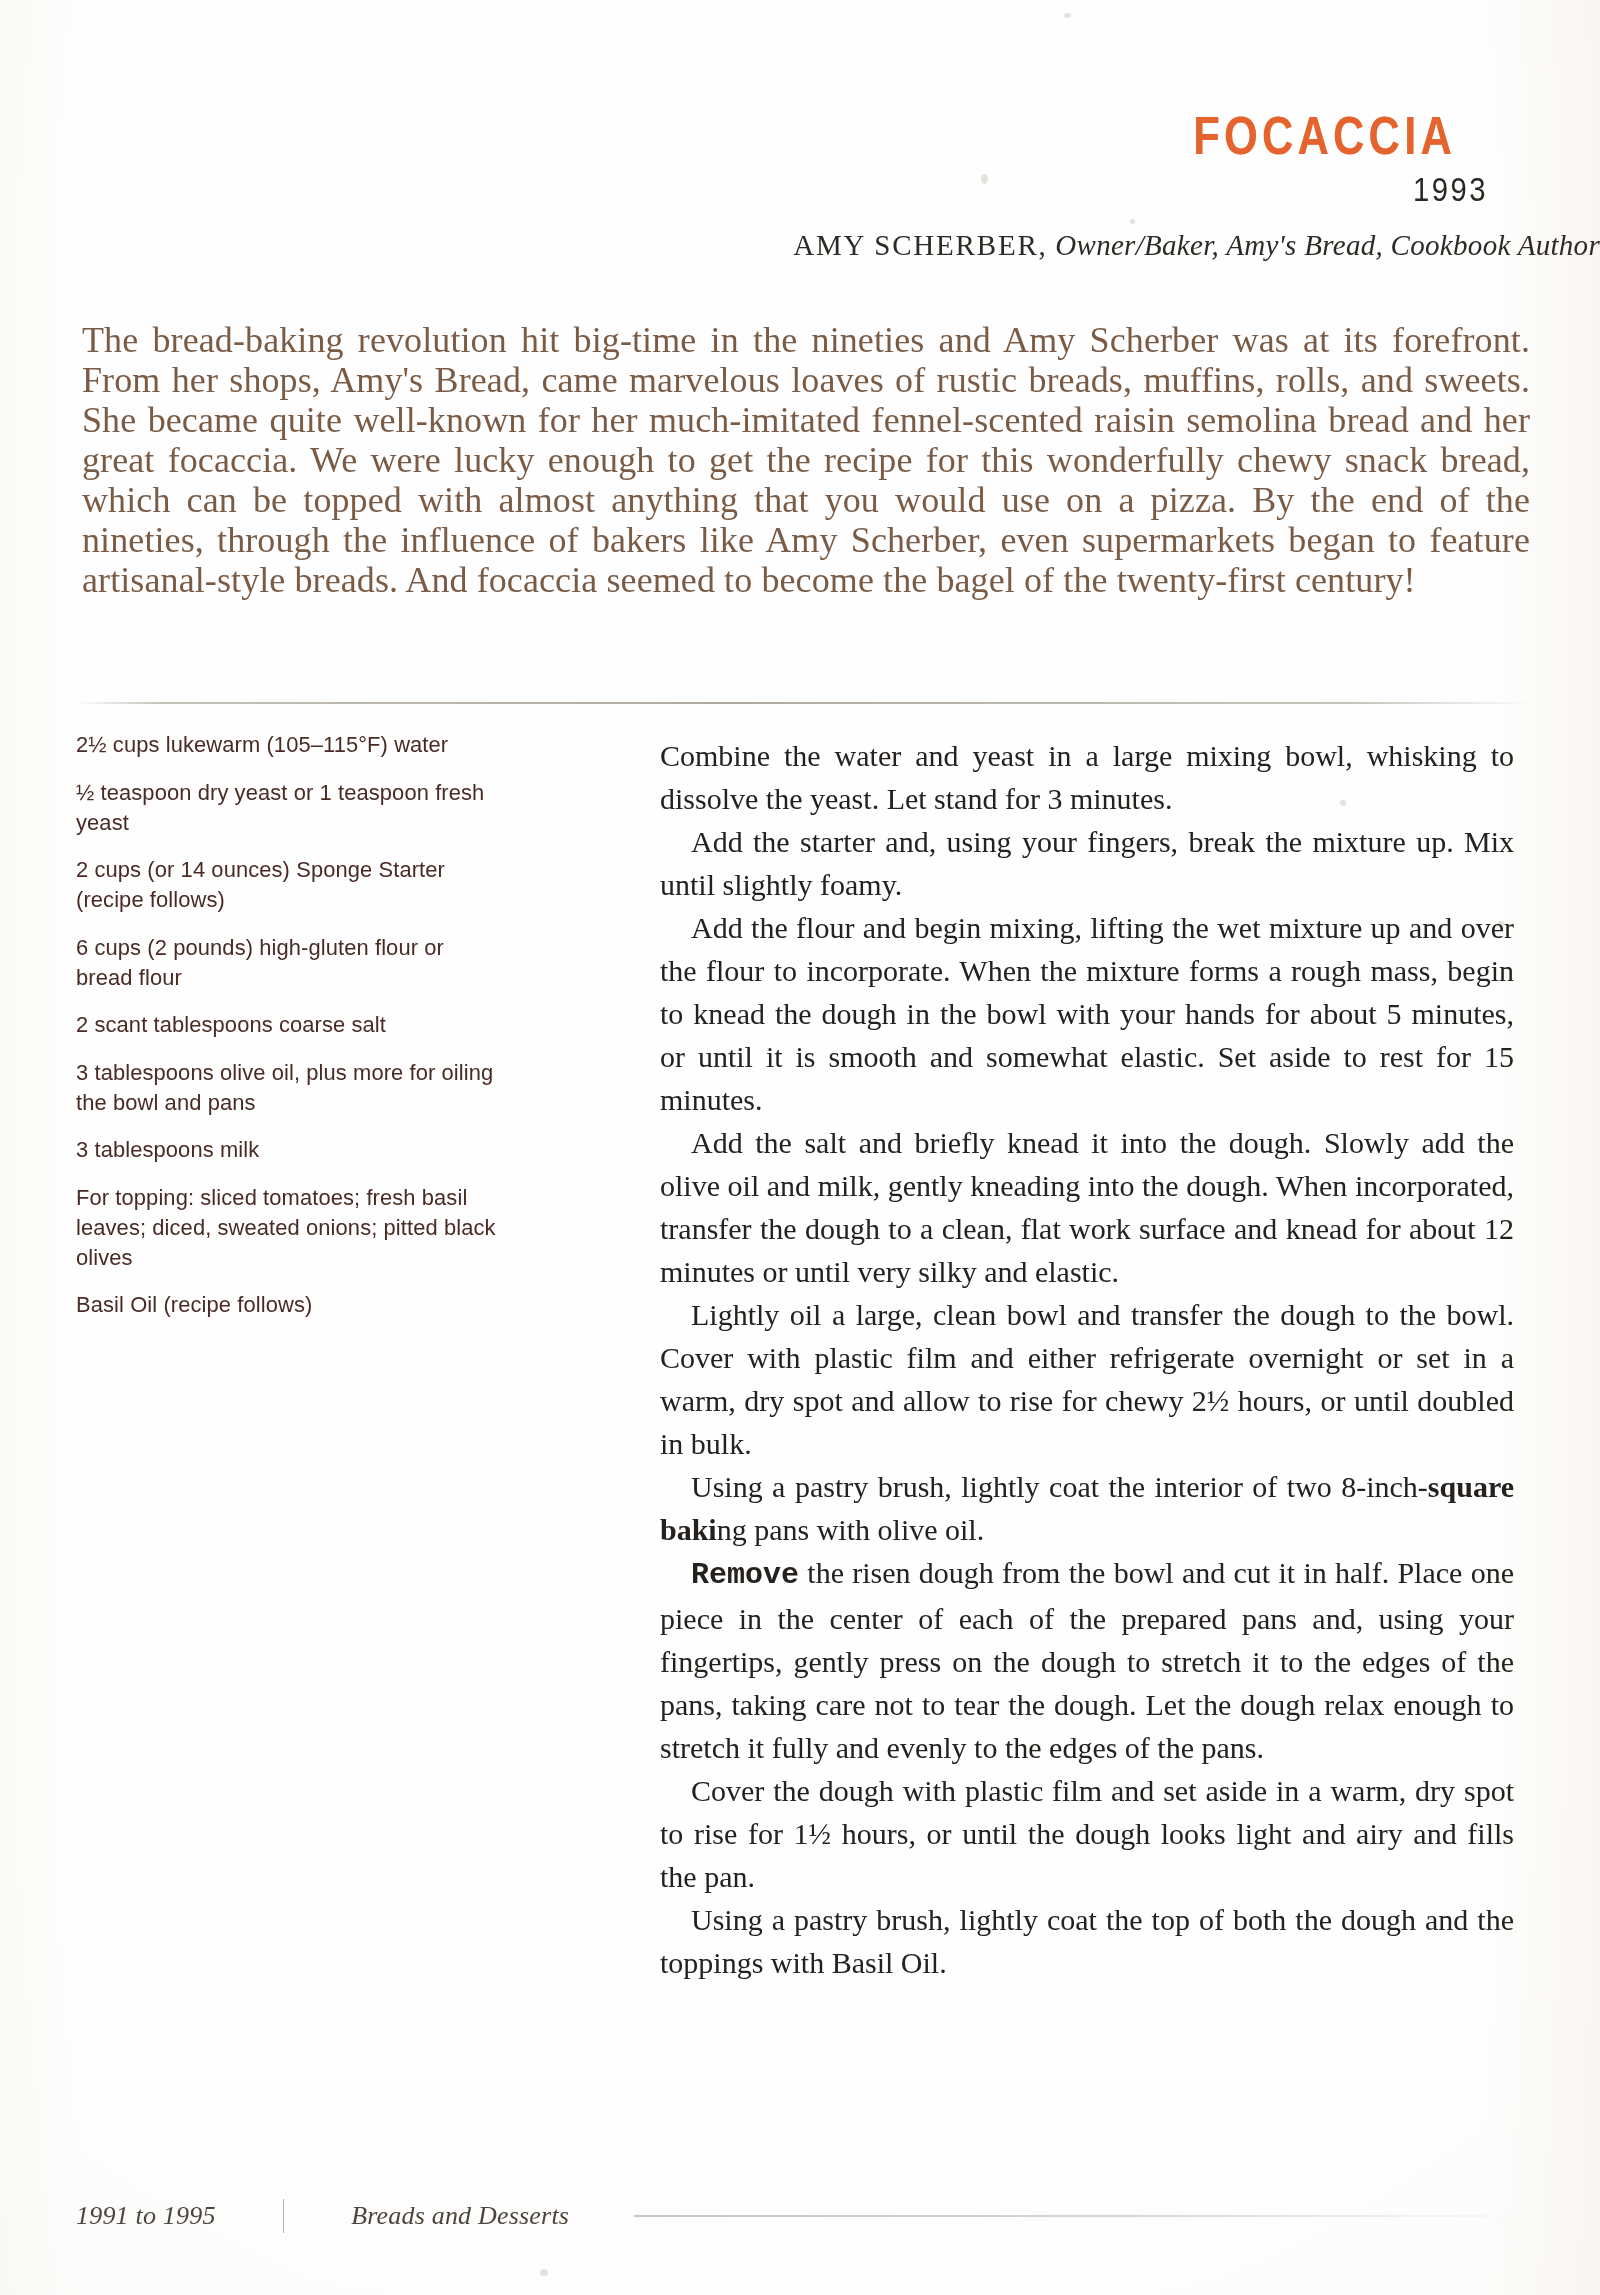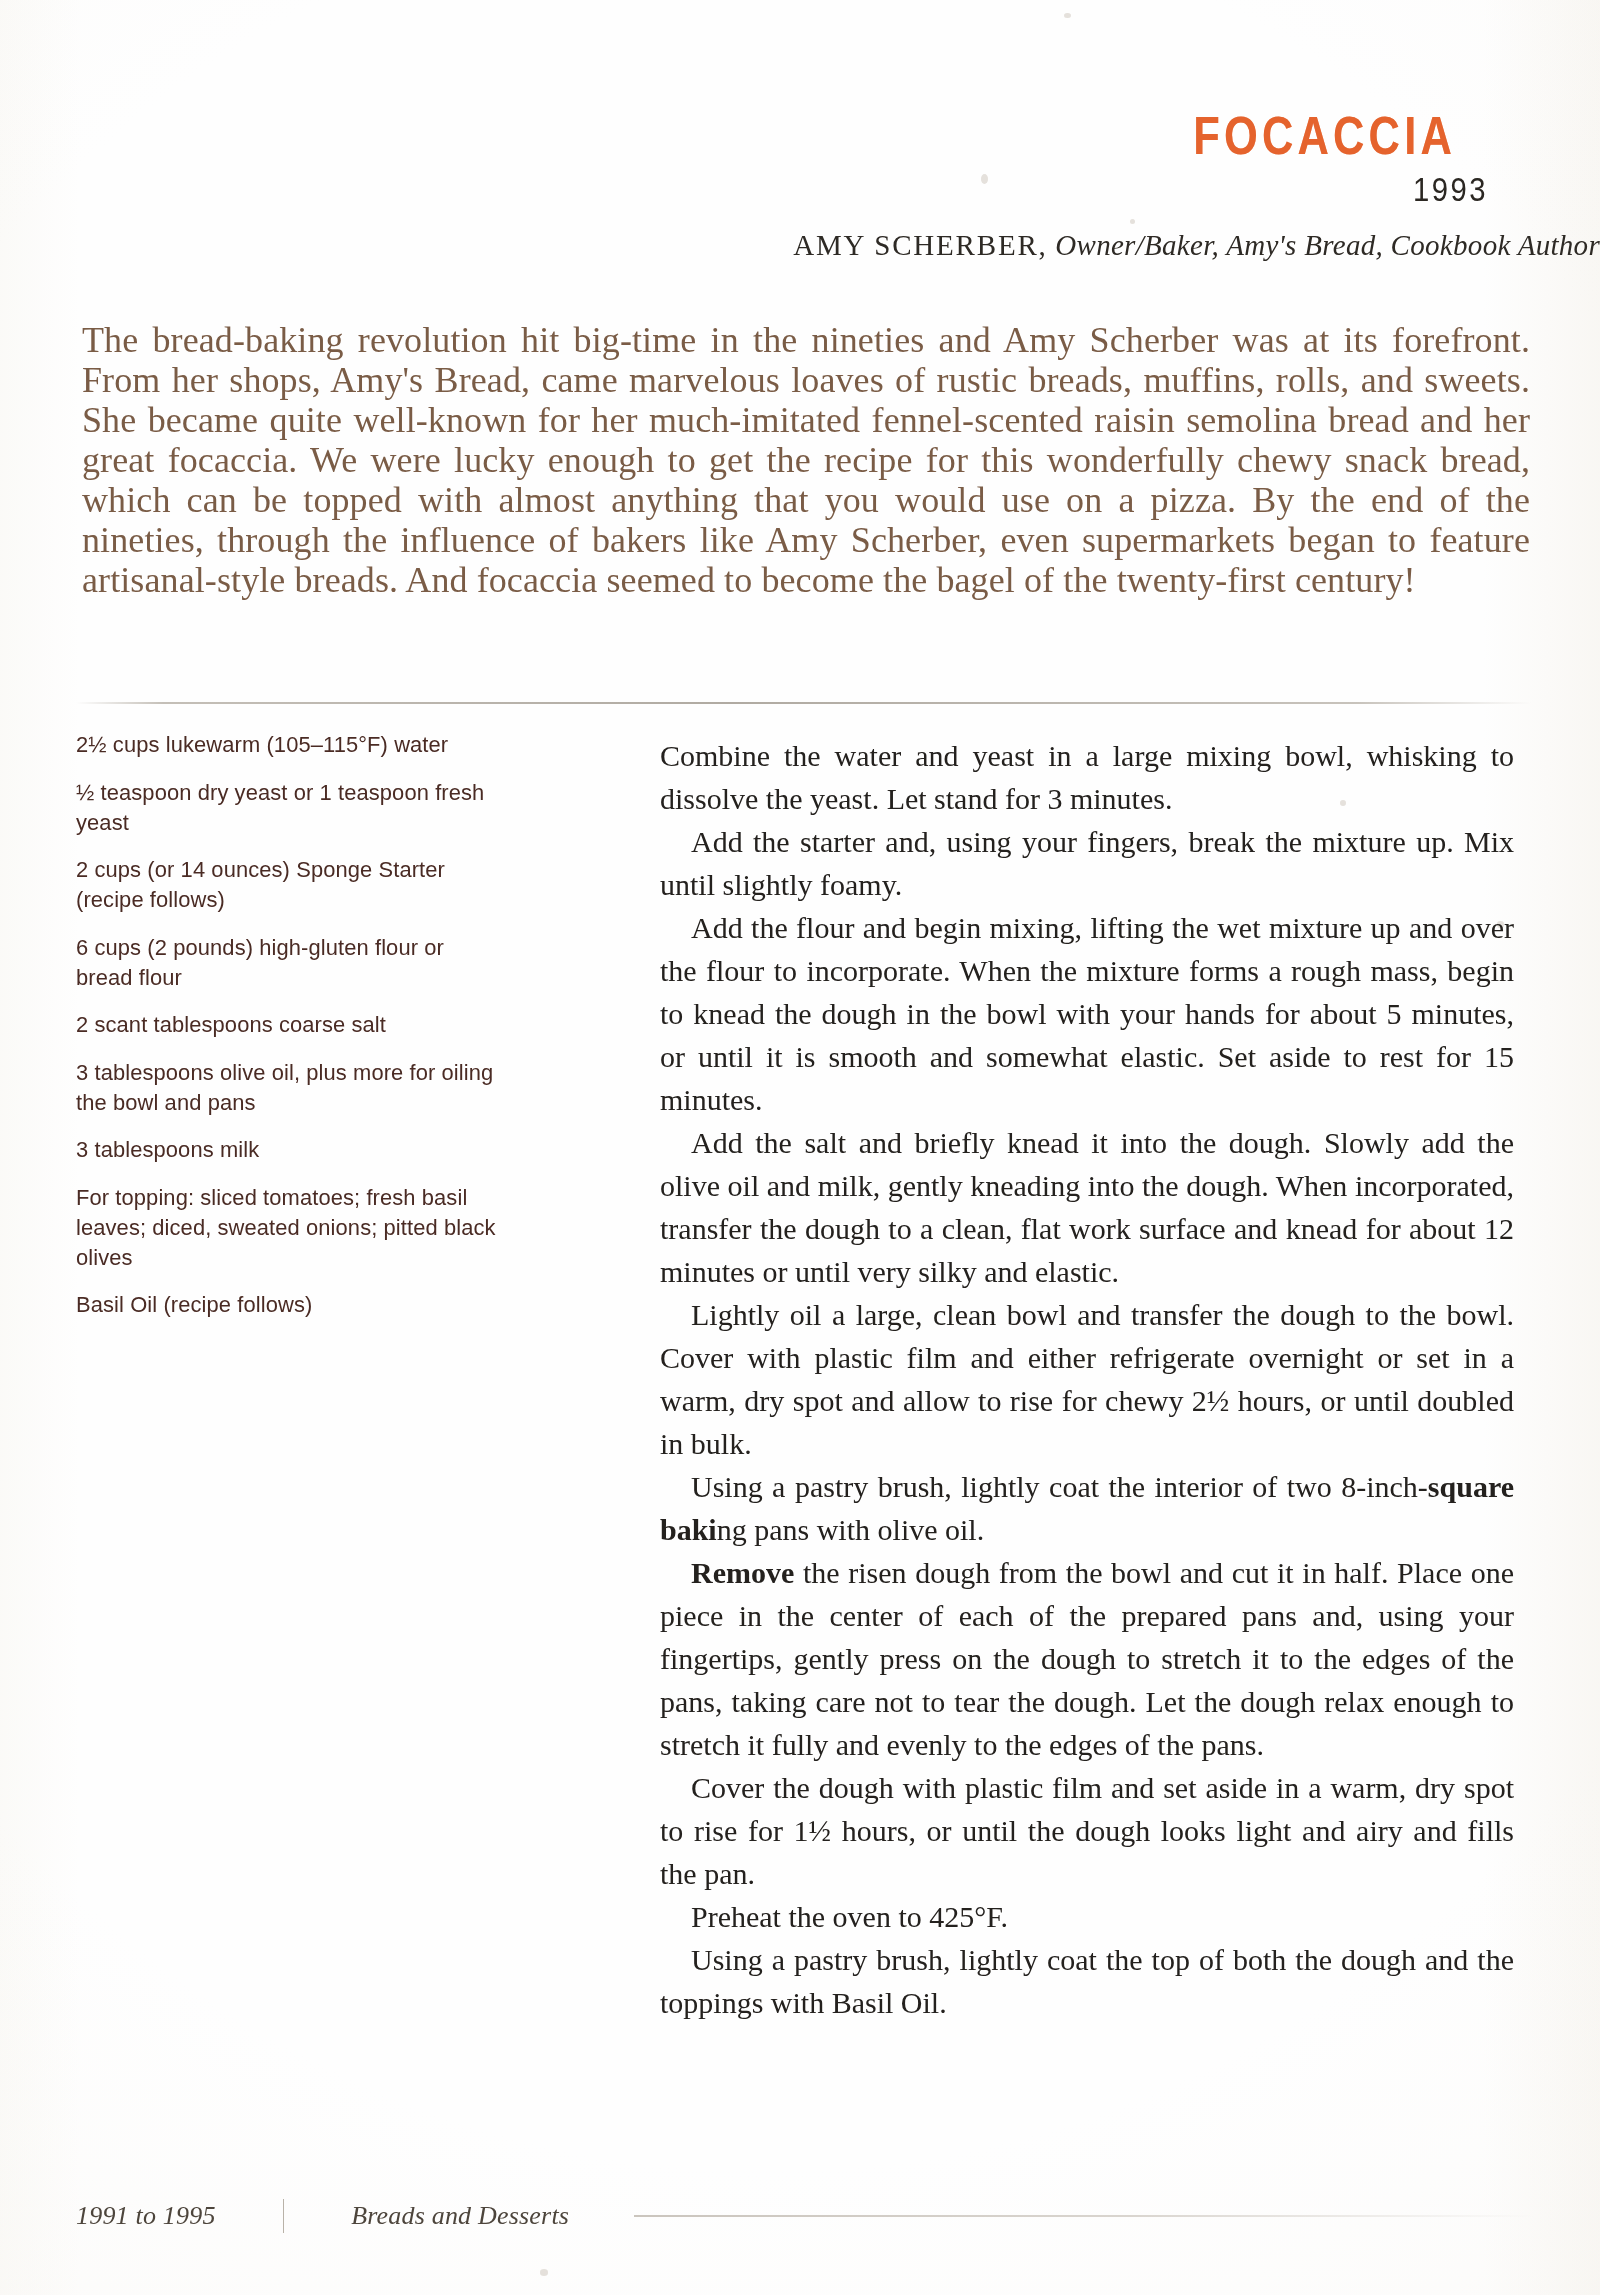--- a/index.html
+++ b/index.html
@@ -155,21 +155,21 @@
     color: #24211e;
     text-align: justify;
     text-justify: inter-word;
     letter-spacing: 0px;
   }
   .col-method p {
     margin: 0;
     text-indent: 31px;
   }
   .col-method p.first { text-indent: 0; }
-  .col-method b.lead-word { font-weight: 700; }
+  .col-method b.lead-word { font-weight: 700; font-family: Liberation Mono, monospace; }
   .col-method .smudge { font-weight: 700; }
 
   
   .footer {
     position: absolute;
     left: 76px;
     bottom: 62px;
     width: 1459px;
     display: flex;
     align-items: center;
@@ -244,21 +244,20 @@
       <p>Add the starter and, using your fingers, break the mixture up. Mix until slightly foamy.</p>
       <p>Add the flour and begin mixing, lifting the wet mixture up and over the flour to incorporate. When the mixture forms a rough mass, begin to knead the dough in the bowl with your hands for about 5 minutes, or until it is smooth and somewhat elastic. Set aside to rest for 15 minutes.</p>
       <p>Add the salt and briefly knead it into the dough. Slowly add the olive oil and milk, gently kneading into the dough. When incorporated, transfer the dough to a clean, flat work surface and knead for about 12 minutes or until very silky and elastic.</p>
       <p>Lightly oil a large, clean bowl and transfer the dough to the bowl. Cover with plastic film and either refrigerate overnight or set in a warm, dry spot and allow to rise for chewy 2½ hours, or until doubled in bulk.</p>
 
       <p><span>Using a pastry brush, lightly coat the interior of two 8-inch-</span><b class="smudge">square baki</b><span>ng pans with olive oil.</span></p>
 
       <p><b class="lead-word">Remove</b><span> the risen dough from the bowl and cut it in half. Place one piece in the center of each of the prepared pans and, using your fingertips, gently press on the dough to stretch it to the edges of the pans, taking care not to tear the dough. Let the dough relax enough to stretch it fully and evenly to the edges of the pans.</span></p>
 
       <p>Cover the dough with plastic film and set aside in a warm, dry spot to rise for 1½ hours, or until the dough looks light and airy and fills the pan.</p>
-      <p>Preheat the oven to 425°F.</p>
       <p>Using a pastry brush, lightly coat the top of both the dough and the toppings with Basil Oil.</p>
     </div>
 
   </div>
 
   <div class="footer">
     <span class="era">1991 to 1995</span>
     <span class="sep"></span>
     <span class="section-name">Breads and Desserts</span>
     <span class="tail-rule"></span>

